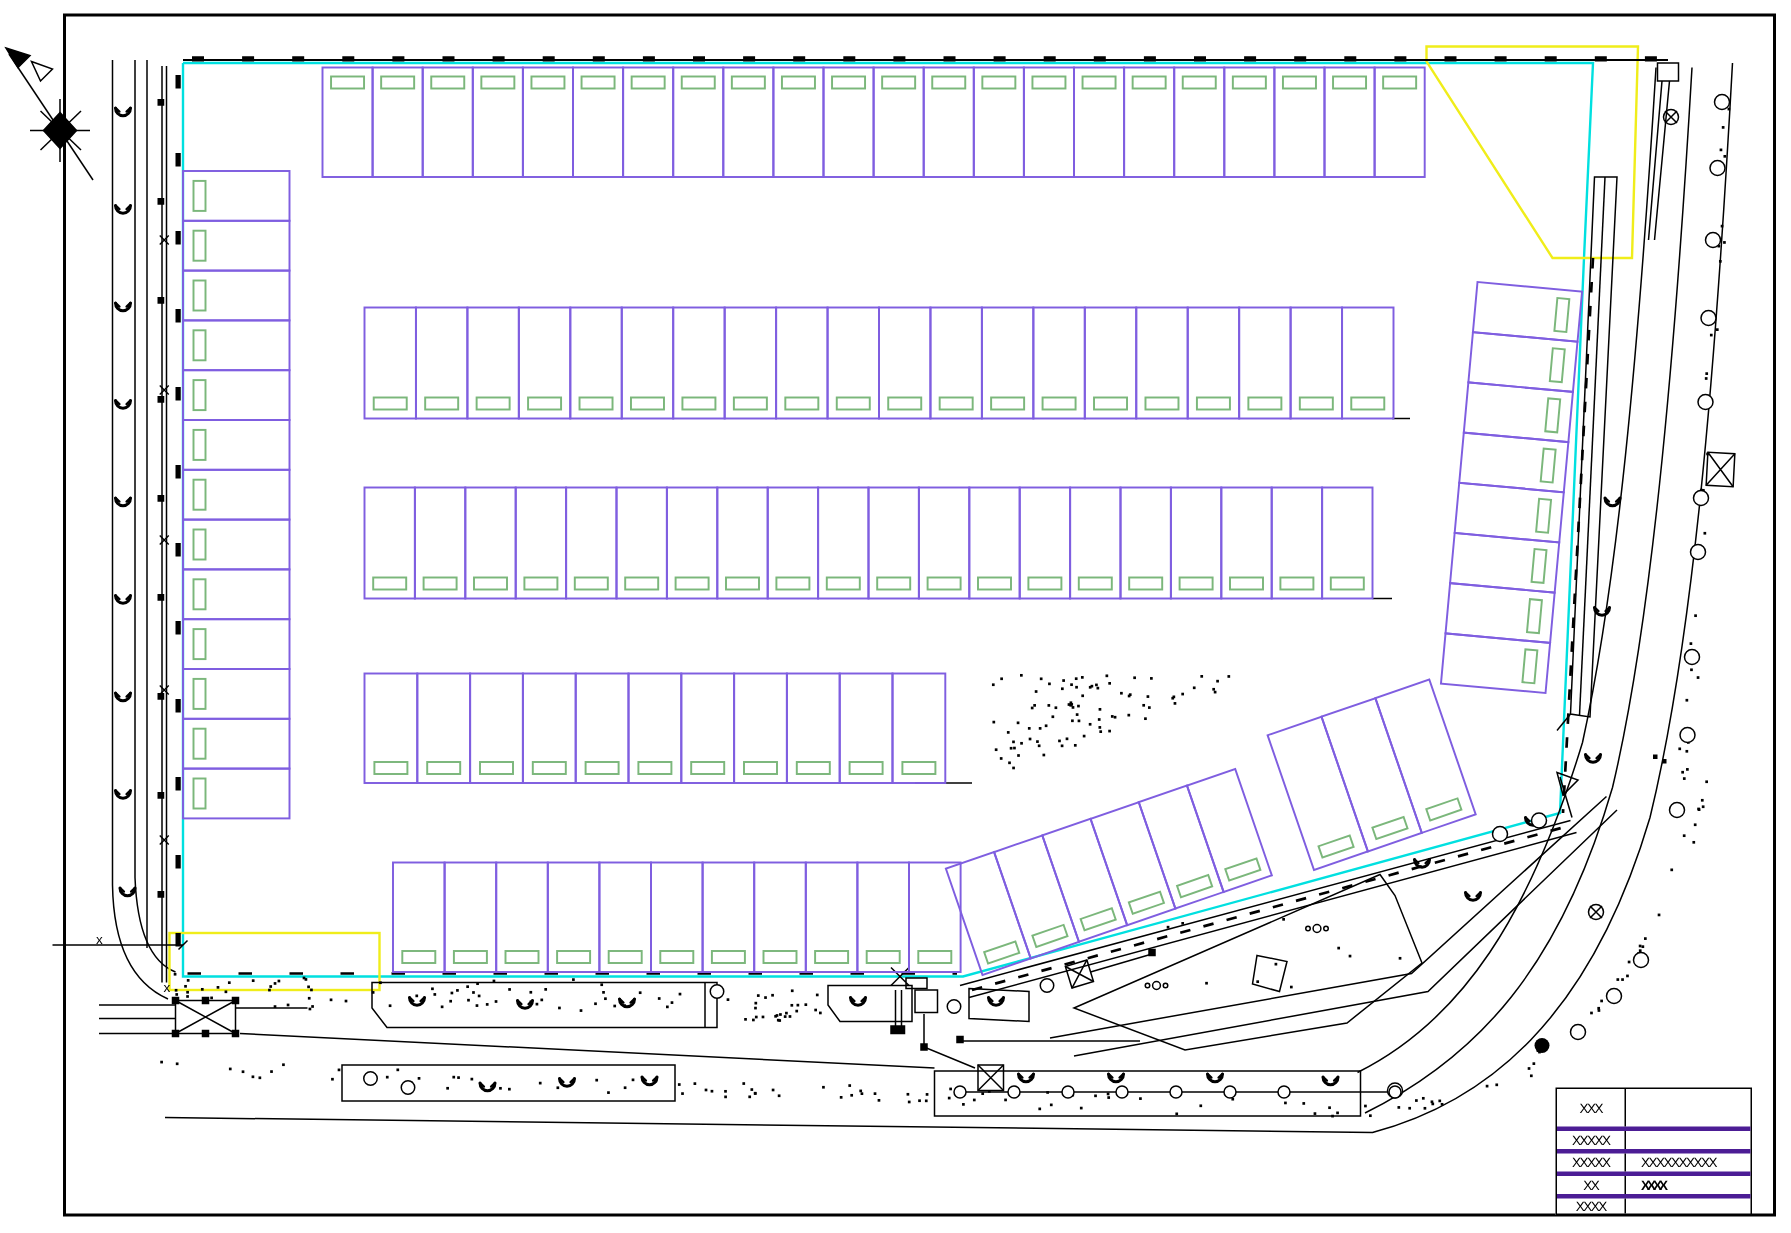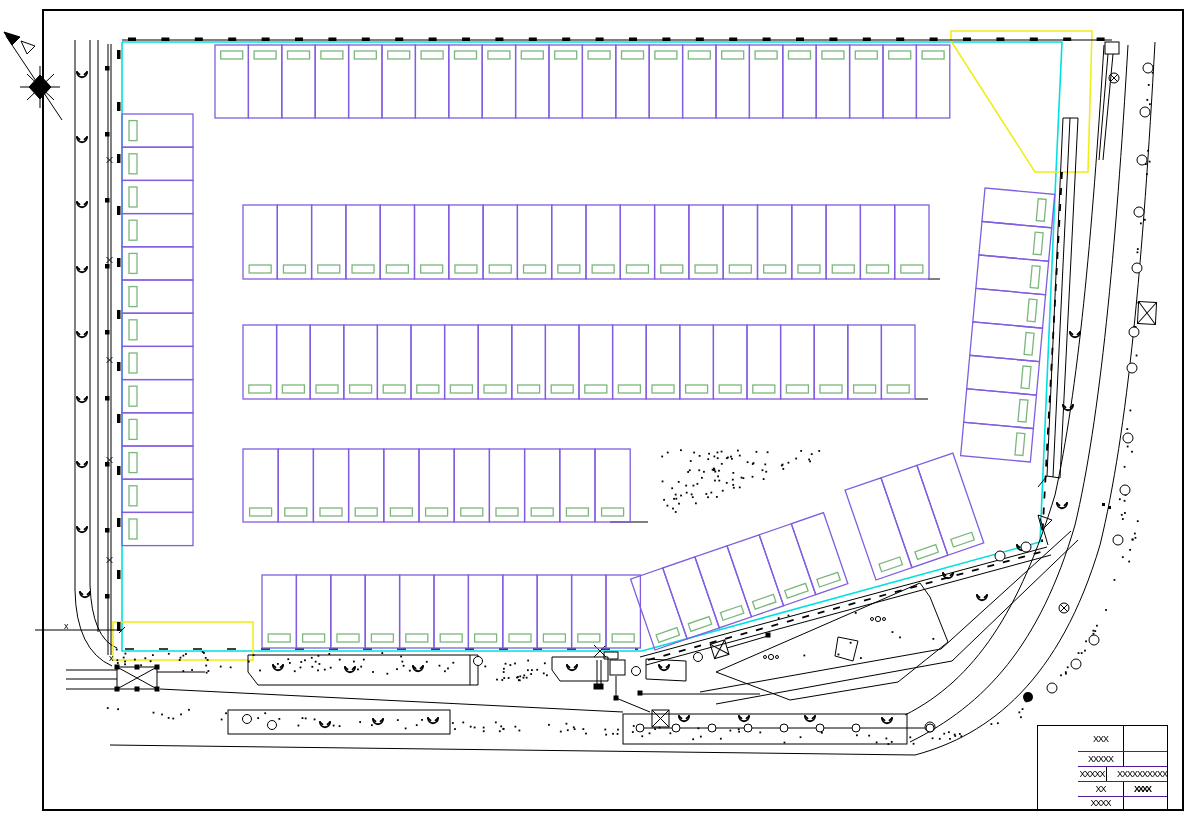--- a/index.html
+++ b/index.html
@@ -1,21 +1,21 @@
 <!DOCTYPE html>
 <html><head>
 <meta charset="utf-8">
 <style>
   html,body{margin:0;padding:0;background:#ffffff;}
   .stage{position:relative;width:1194px;height:822px;background:#ffffff;overflow:hidden;
          font-family:"Liberation Sans", sans-serif;}
   svg{position:absolute;left:0;top:0;}
   .tblock{position:absolute;left:1037px;top:725px;width:131px;height:85px;
-          border:1.4px solid #000;box-sizing:border-box;background:#fff;font-size:9px;color:#000;padding-left:40px;}
-  .tb-row{display:flex;box-sizing:border-box;border-top:1px solid #4c1d95;}
+          border:1.4px solid #000;box-sizing:border-box;background:#fff;font-size:9px;color:#000;}
+  .tb-row{display:flex;box-sizing:border-box;border-top:3px solid #4c1d95;}
   .tb-row:first-child{border-top:none;}
   .tb-l{width:45px;box-sizing:border-box;display:flex;align-items:center;justify-content:center;
         letter-spacing:-1px;}
   .tb-r{flex:1;box-sizing:border-box;border-left:1px solid #000;display:flex;align-items:center;
         padding-left:10px;letter-spacing:-1px;text-align:right;}
   .tb-r.bold{font-weight:bold;letter-spacing:-2px;}
 </style>
 </head>
 <body>
 

